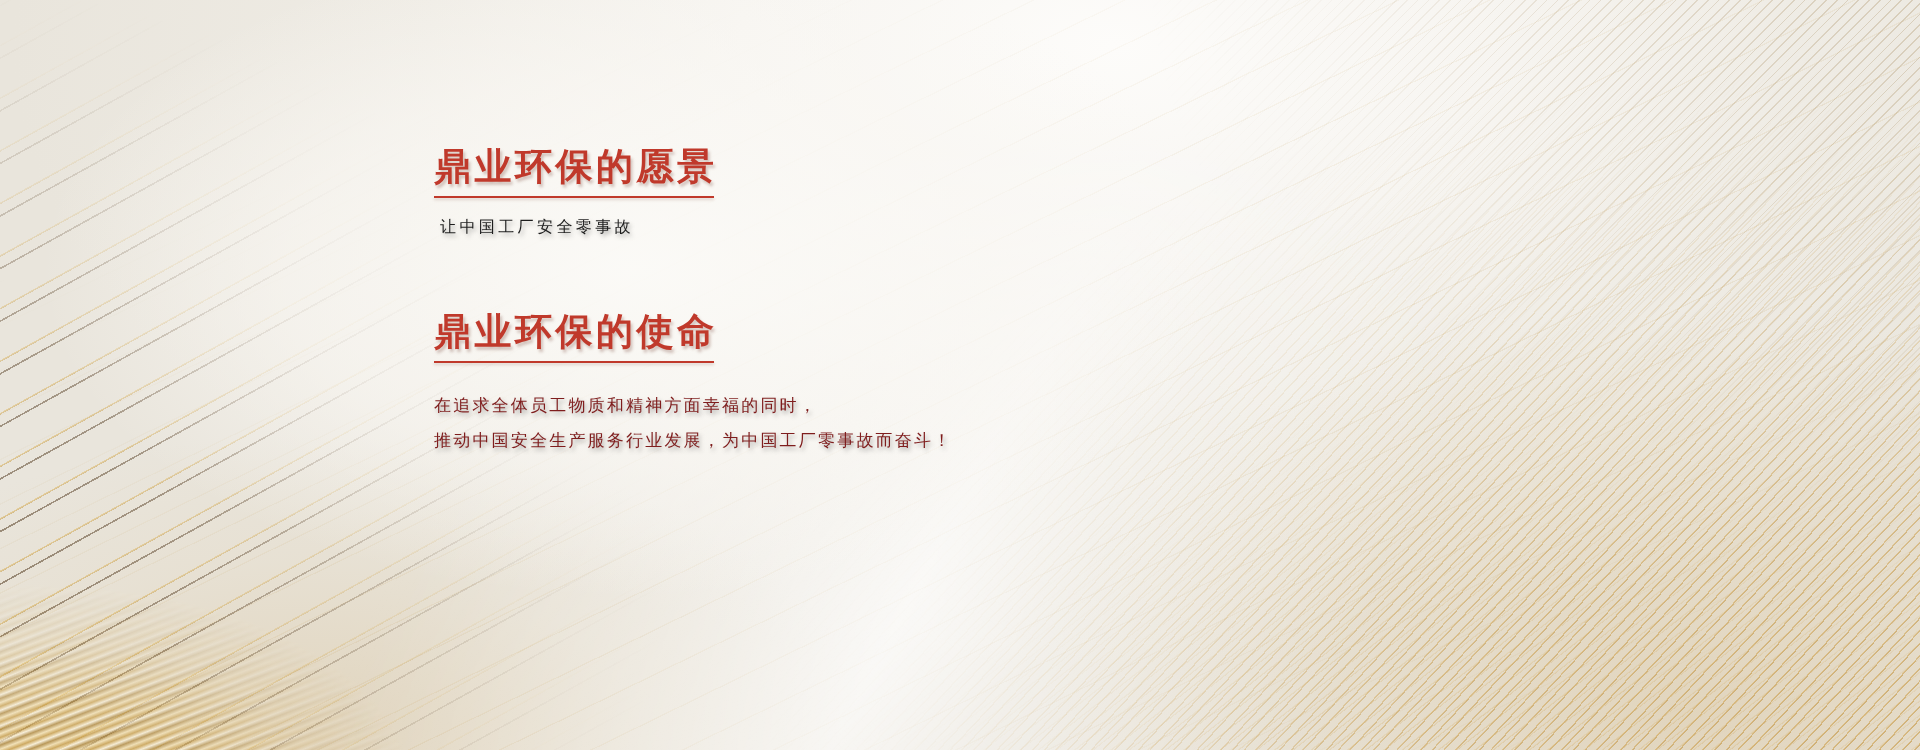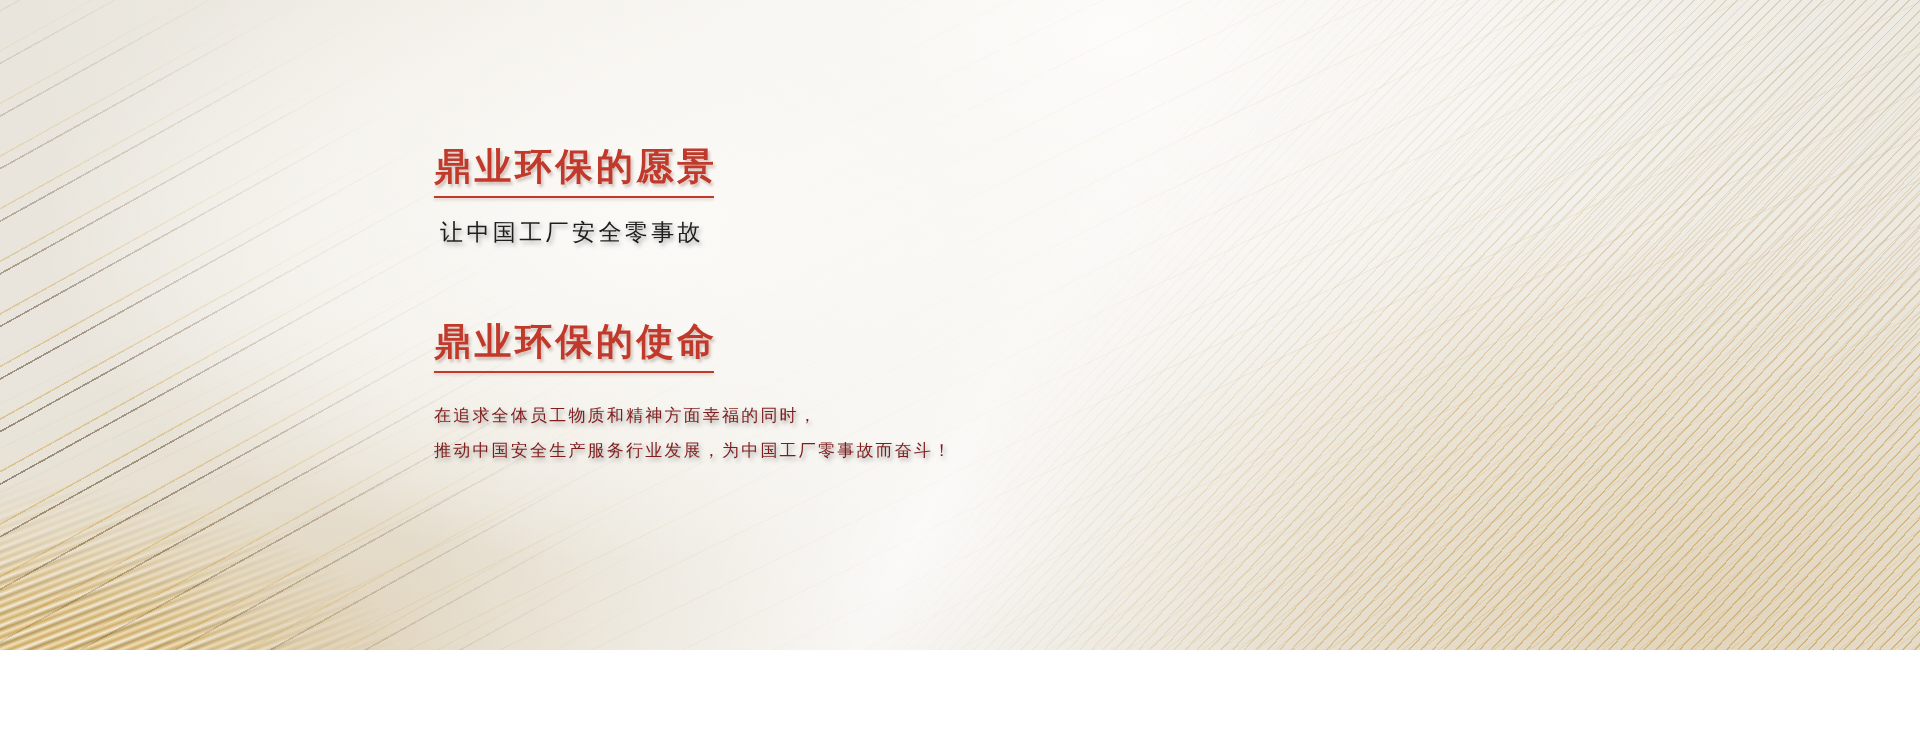--- a/index.html
+++ b/index.html
@@ -3,21 +3,21 @@
 <meta charset="utf-8">
 <style>
   html, body {
     margin: 0;
     padding: 0;
     background: #ffffff;
   }
   #stage {
     position: relative;
     width: 1920px;
-    height: 650px;
+    height: 750px;
     overflow: hidden;
     font-family: "Liberation Sans", "DejaVu Sans", sans-serif;
     background: #efece6;
   }
 
   
   .bg-layer {
     position: absolute;
     inset: 0;
     pointer-events: none;
@@ -203,21 +203,21 @@
     bottom: 0;
     height: 2px;
     background: #c0392b;
     box-shadow: 0 2px 3px rgba(120,70,55,0.22);
   }
 
   .vision-sub {
     margin-top: 17px;
     margin-left: 6px;
     color: #1d1d1d;
-    font-size: 23px;
+    font-size: 16px;
     letter-spacing: 3.4px;
     line-height: 1.5;
     white-space: nowrap;
     text-shadow: 2px 3px 4px rgba(70,70,70,0.42);
   }
 
   .mission-body {
     margin-top: 26px;
     color: #7f1d1d;
     font-size: 17px;

